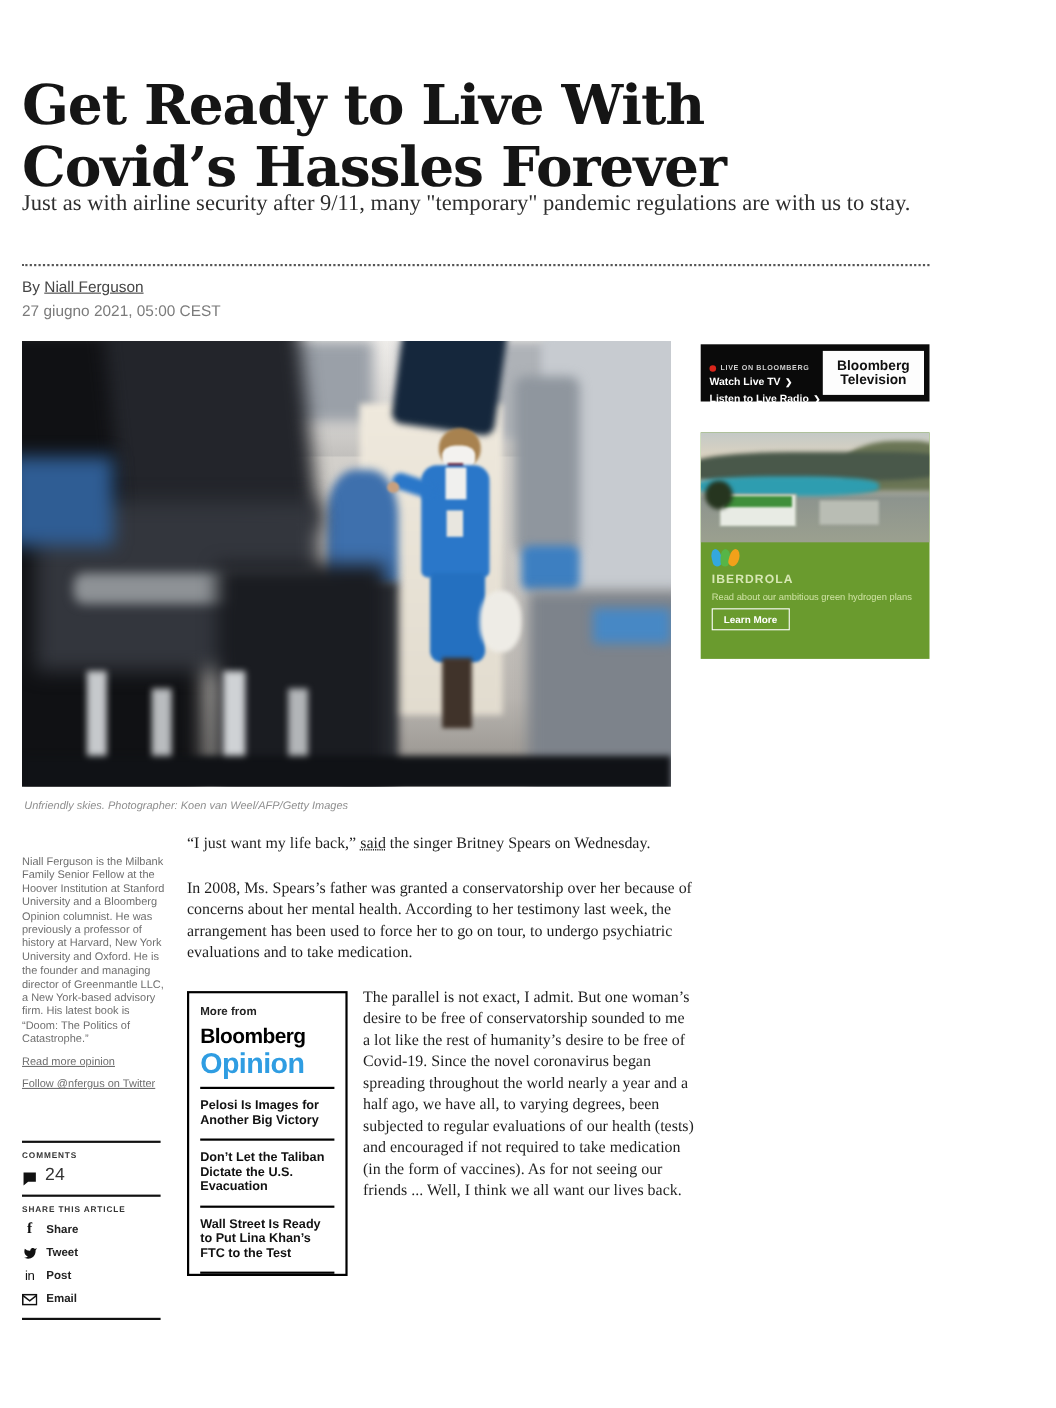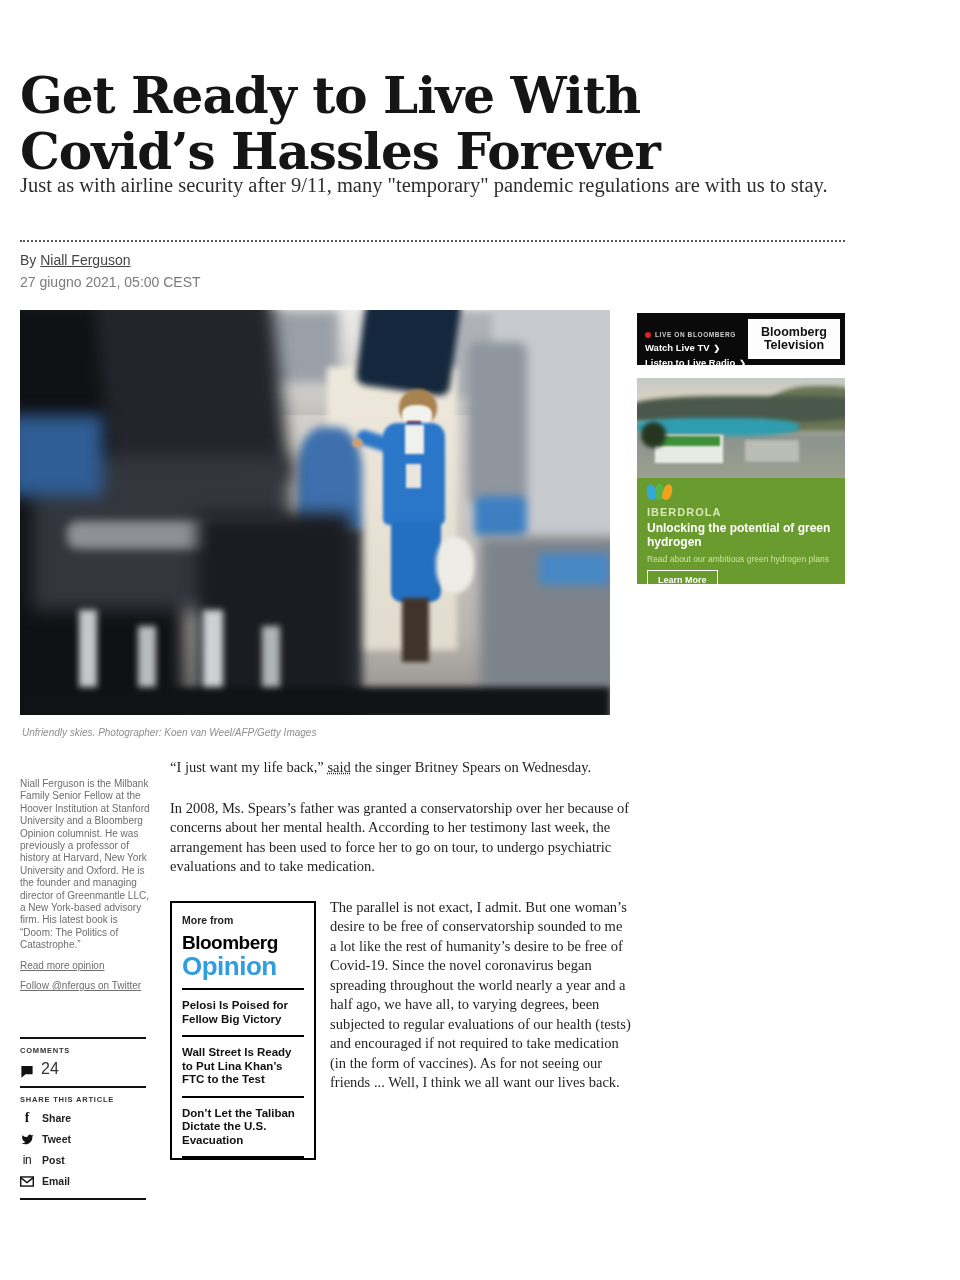--- a/index.html
+++ b/index.html
@@ -77,21 +77,21 @@
   .right-rail { position:absolute; left:637px; top:313px; width:208px; }
   .tv-ad { width:208px; height:52px; background:#0a0a0a; position:relative; padding:18px 6px 6px 8px; }
   .tv-live { display:flex; align-items:center; gap:4px; }
   .tv-dot { width:6px; height:6px; border-radius:50%; background:#d9261c; }
   .tv-live-label { color:#cfcfcf; font-size:6.5px; font-weight:700; letter-spacing:0.6px; }
   .tv-link { color:#fff; font-size:9.5px; font-weight:700; margin-top:4px; display:block; text-decoration:none; }
   .tv-chev { font-size:8px; margin-left:4px; }
   .tv-logo { position:absolute; right:5px; top:6px; width:92px; height:40px; background:#fdfdfd;
     display:flex; flex-direction:column; align-items:center; justify-content:center;
     font-weight:700; font-size:12.5px; line-height:1.05; color:#111; text-align:center; }
-  .ib-ad { margin-top:13px; width:208px; height:206px; background:#6a9b2e; overflow:hidden; }
+  .ib-ad { margin-top:28px; width:208px; height:206px; background:#6a9b2e; overflow:hidden; }
   .ib-img { position:relative; width:100%; height:100px; overflow:hidden;
     background:linear-gradient(180deg,#c3c9c6 0%,#e4d6bf 30%,#d8cdb8 38%,#8d948e 60%,#9ba08f 100%); }
   .ib-img div { position:absolute; }
   .ib-mtn { left:-4%; top:18%; width:110%; height:26%; background:#49584a; border-radius:40% 20% 30% 10%; filter:blur(2px); }
   .ib-hill { left:62%; top:8%; width:45%; height:45%; background:#6a7555; border-radius:50% 30% 0 0; filter:blur(2px); }
   .ib-water { left:-2%; top:40%; width:80%; height:18%; background:#2e9db0; border-radius:40%; filter:blur(2px); }
   .ib-plant1 { left:8%; top:56%; width:34%; height:30%; background:#e8ebe4; border:1px solid #9aa393; filter:blur(1px); }
   .ib-plant1g { left:10%; top:58%; width:30%; height:10%; background:#3f8f3a; filter:blur(1px); }
   .ib-plant2 { left:52%; top:62%; width:26%; height:22%; background:#b9bdb4; filter:blur(1.5px); }
   .ib-tree { left:2%; top:44%; width:12%; height:26%; background:#26351f; border-radius:50%; filter:blur(2px); }
@@ -216,21 +216,20 @@
       <div class="ib-plant2"></div>
       <div class="ib-tree"></div>
     </div>
     <div class="ib-body">
       <div class="ib-logo-row">
         <span class="ib-drop b"></span>
         <span class="ib-drop g"></span>
         <span class="ib-drop o"></span>
       </div>
       <div class="ib-brand">IBERDROLA</div>
-      <div class="ib-headline">Unlocking the potential of green hydrogen</div>
       <div class="ib-copy">Read about our ambitious green hydrogen plans</div>
       <button class="ib-btn">Learn More</button>
     </div>
   </div>
 </div>
 
 <div class="bio">
   <div>Niall Ferguson is the Milbank Family Senior Fellow at the Hoover Institution at Stanford University and a Bloomberg Opinion columnist. He was previously a professor of history at Harvard, New York University and Oxford. He is the founder and managing director of Greenmantle LLC, a New York-based advisory firm. His latest book is “Doom: The Politics of Catastrophe.”</div>
   <div class="bio-links">
     <a href="#">Read more opinion</a>
@@ -287,19 +286,19 @@
 <div class="article">
   <p class="p1"><span>“I just want my life back,” </span><a href="#">said</a><span> the singer Britney Spears on Wednesday.</span></p>
   <p>In 2008, Ms. Spears’s father was granted a conservatorship over her because of concerns about her mental health. According to her testimony last week, the arrangement has been used to force her to go on tour, to undergo psychiatric evaluations and to take medication.</p>
 
   <div>
     <aside class="morefrom">
       <div class="mf-kicker">More from</div>
       <div class="mf-brand1">Bloomberg</div>
       <div class="mf-brand2" id="mf-brand2" style="color: rgb(47, 157, 226);">Opinion</div>
       <hr class="mf-rule">
-      <div class="mf-item">Pelosi Is Poised for Fellow Big Victory</div>
+      <div class="mf-item">Pelosi Is Images for Another Big Victory</div>
+      <div class="mf-item">Don’t Let the Taliban Dictate the U.S. Evacuation</div>
       <div class="mf-item">Wall Street Is Ready to Put Lina Khan’s FTC to the Test</div>
-      <div class="mf-item">Don’t Let the Taliban Dictate the U.S. Evacuation</div>
     </aside>
     <p>The parallel is not exact, I admit. But one woman’s desire to be free of conservatorship sounded to me a lot like the rest of humanity’s desire to be free of Covid-19. Since the novel coronavirus began spreading throughout the world nearly a year and a half ago, we have all, to varying degrees, been subjected to regular evaluations of our health (tests) and encouraged if not required to take medication (in the form of vaccines). As for not seeing our friends ... Well, I think we all want our lives back.</p>
   </div>
 </div>
 
 </body></html>

